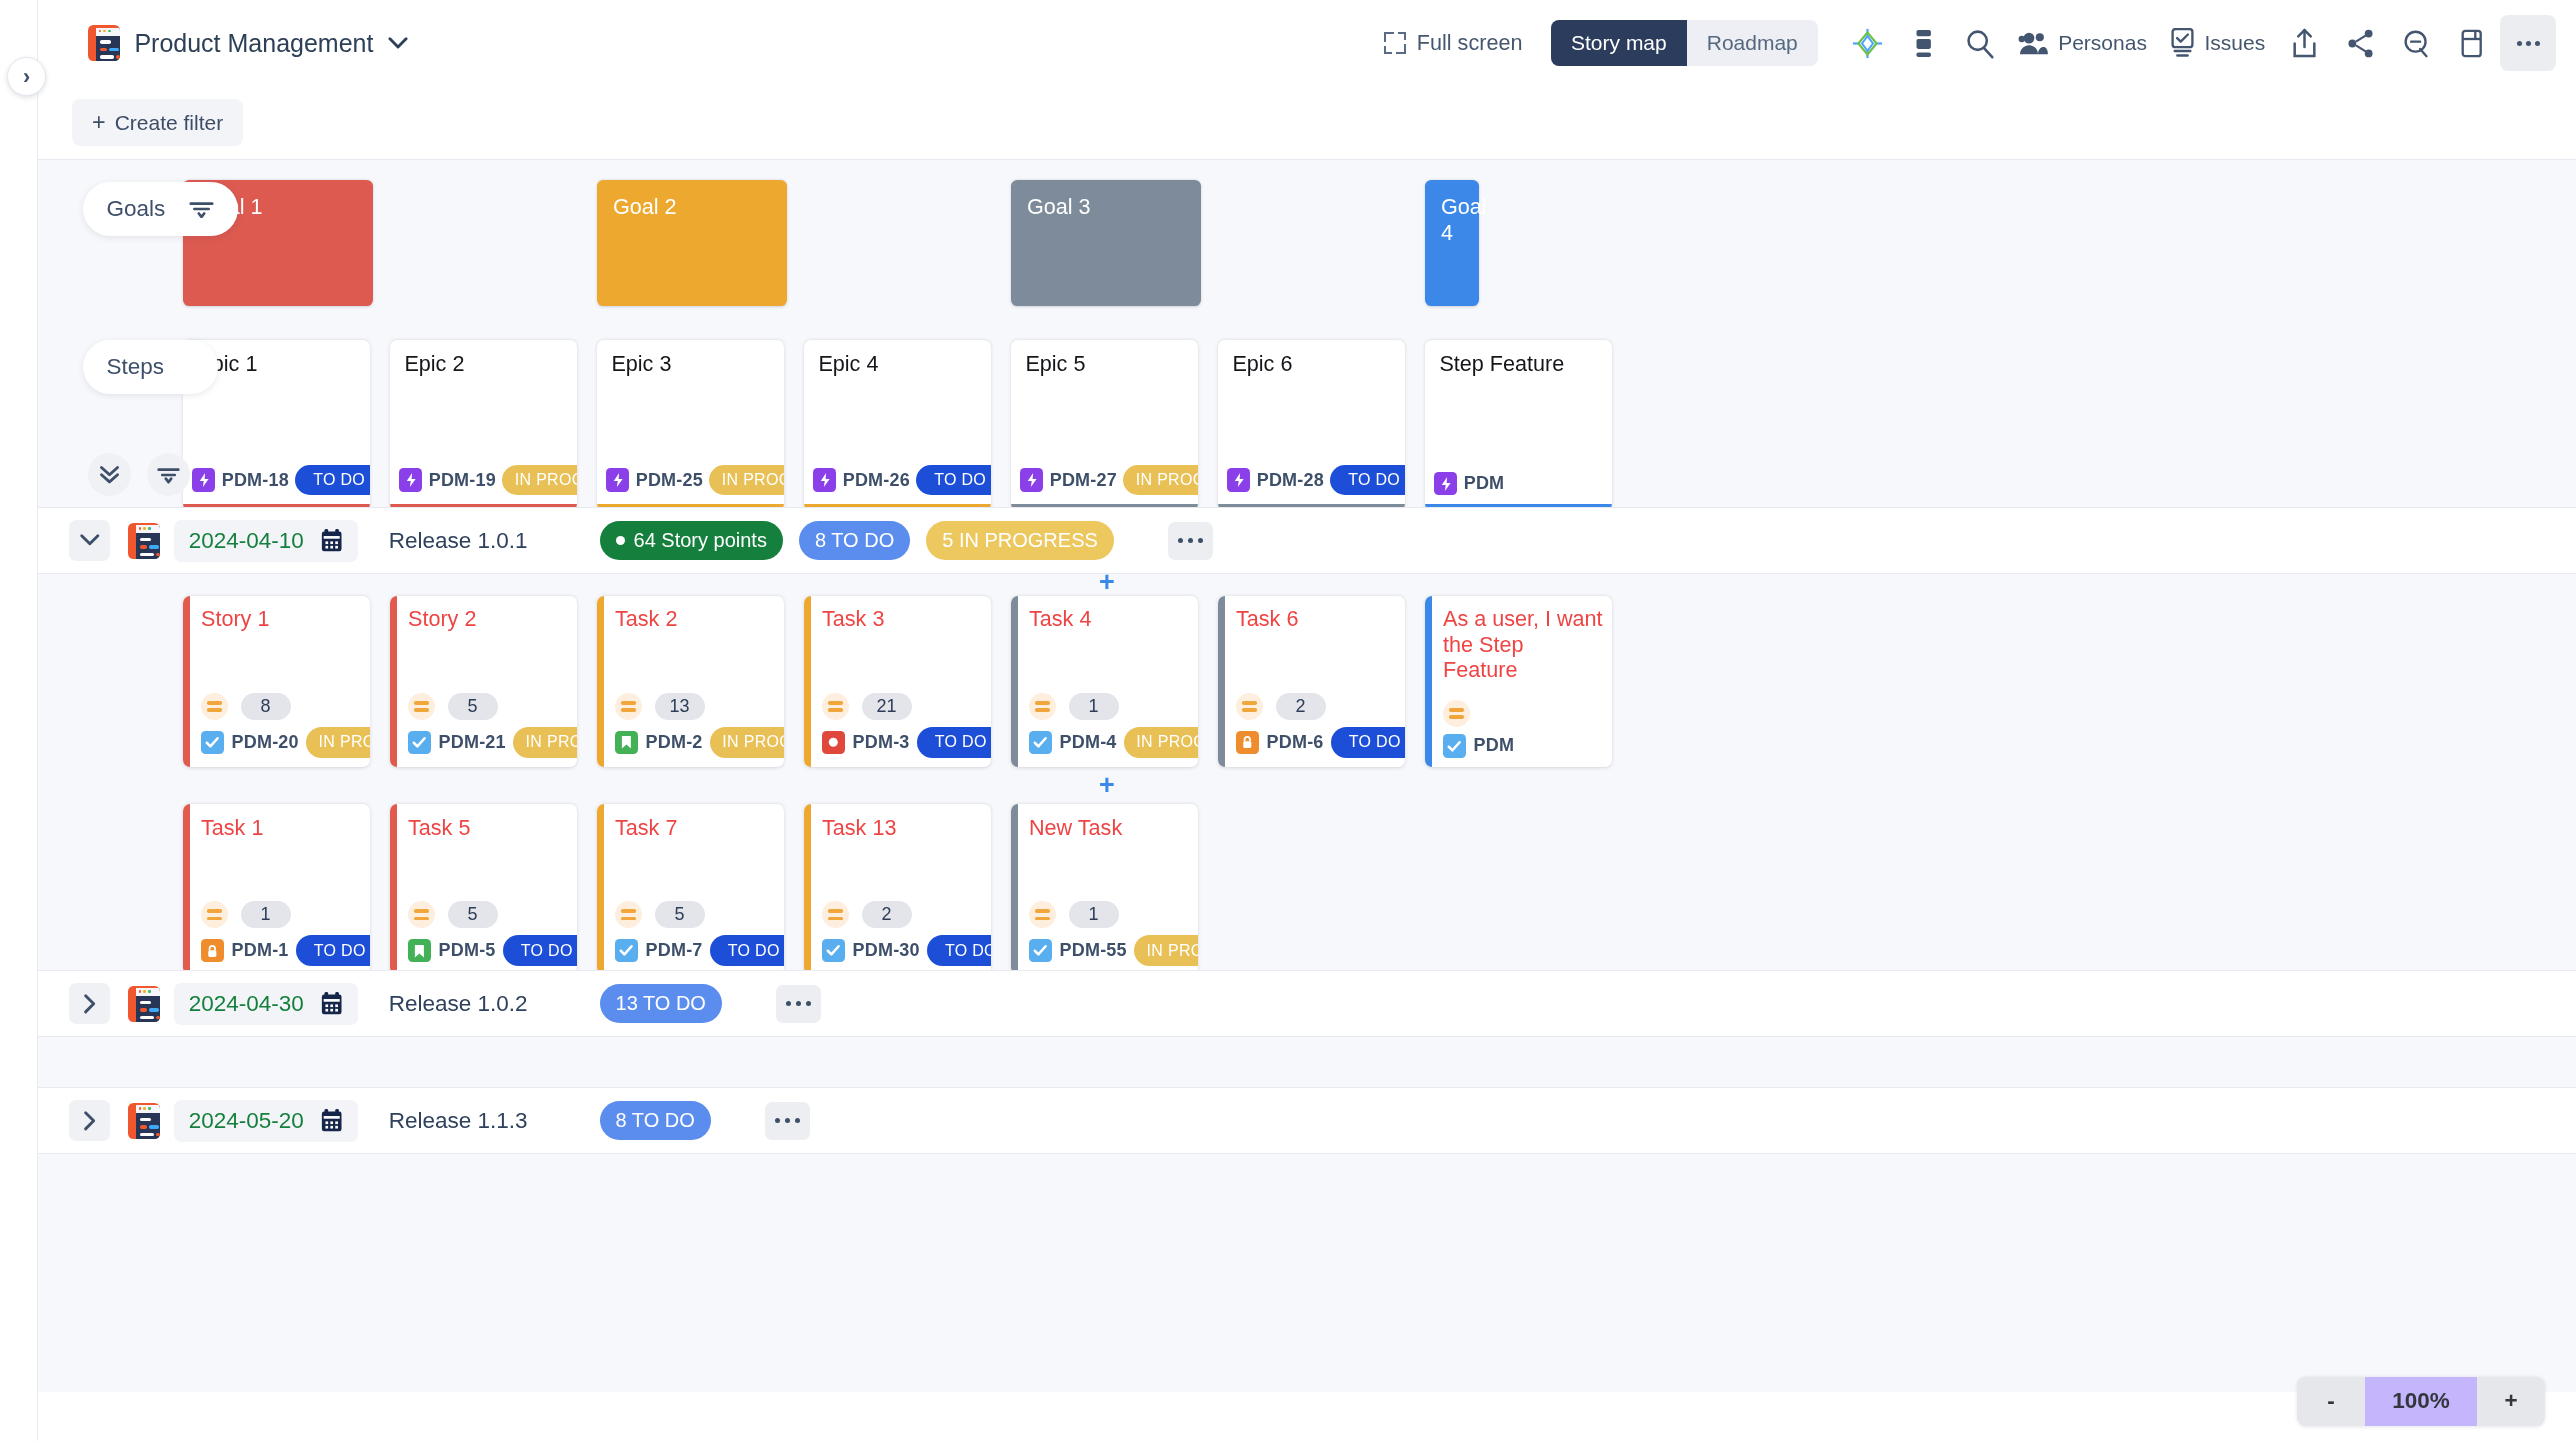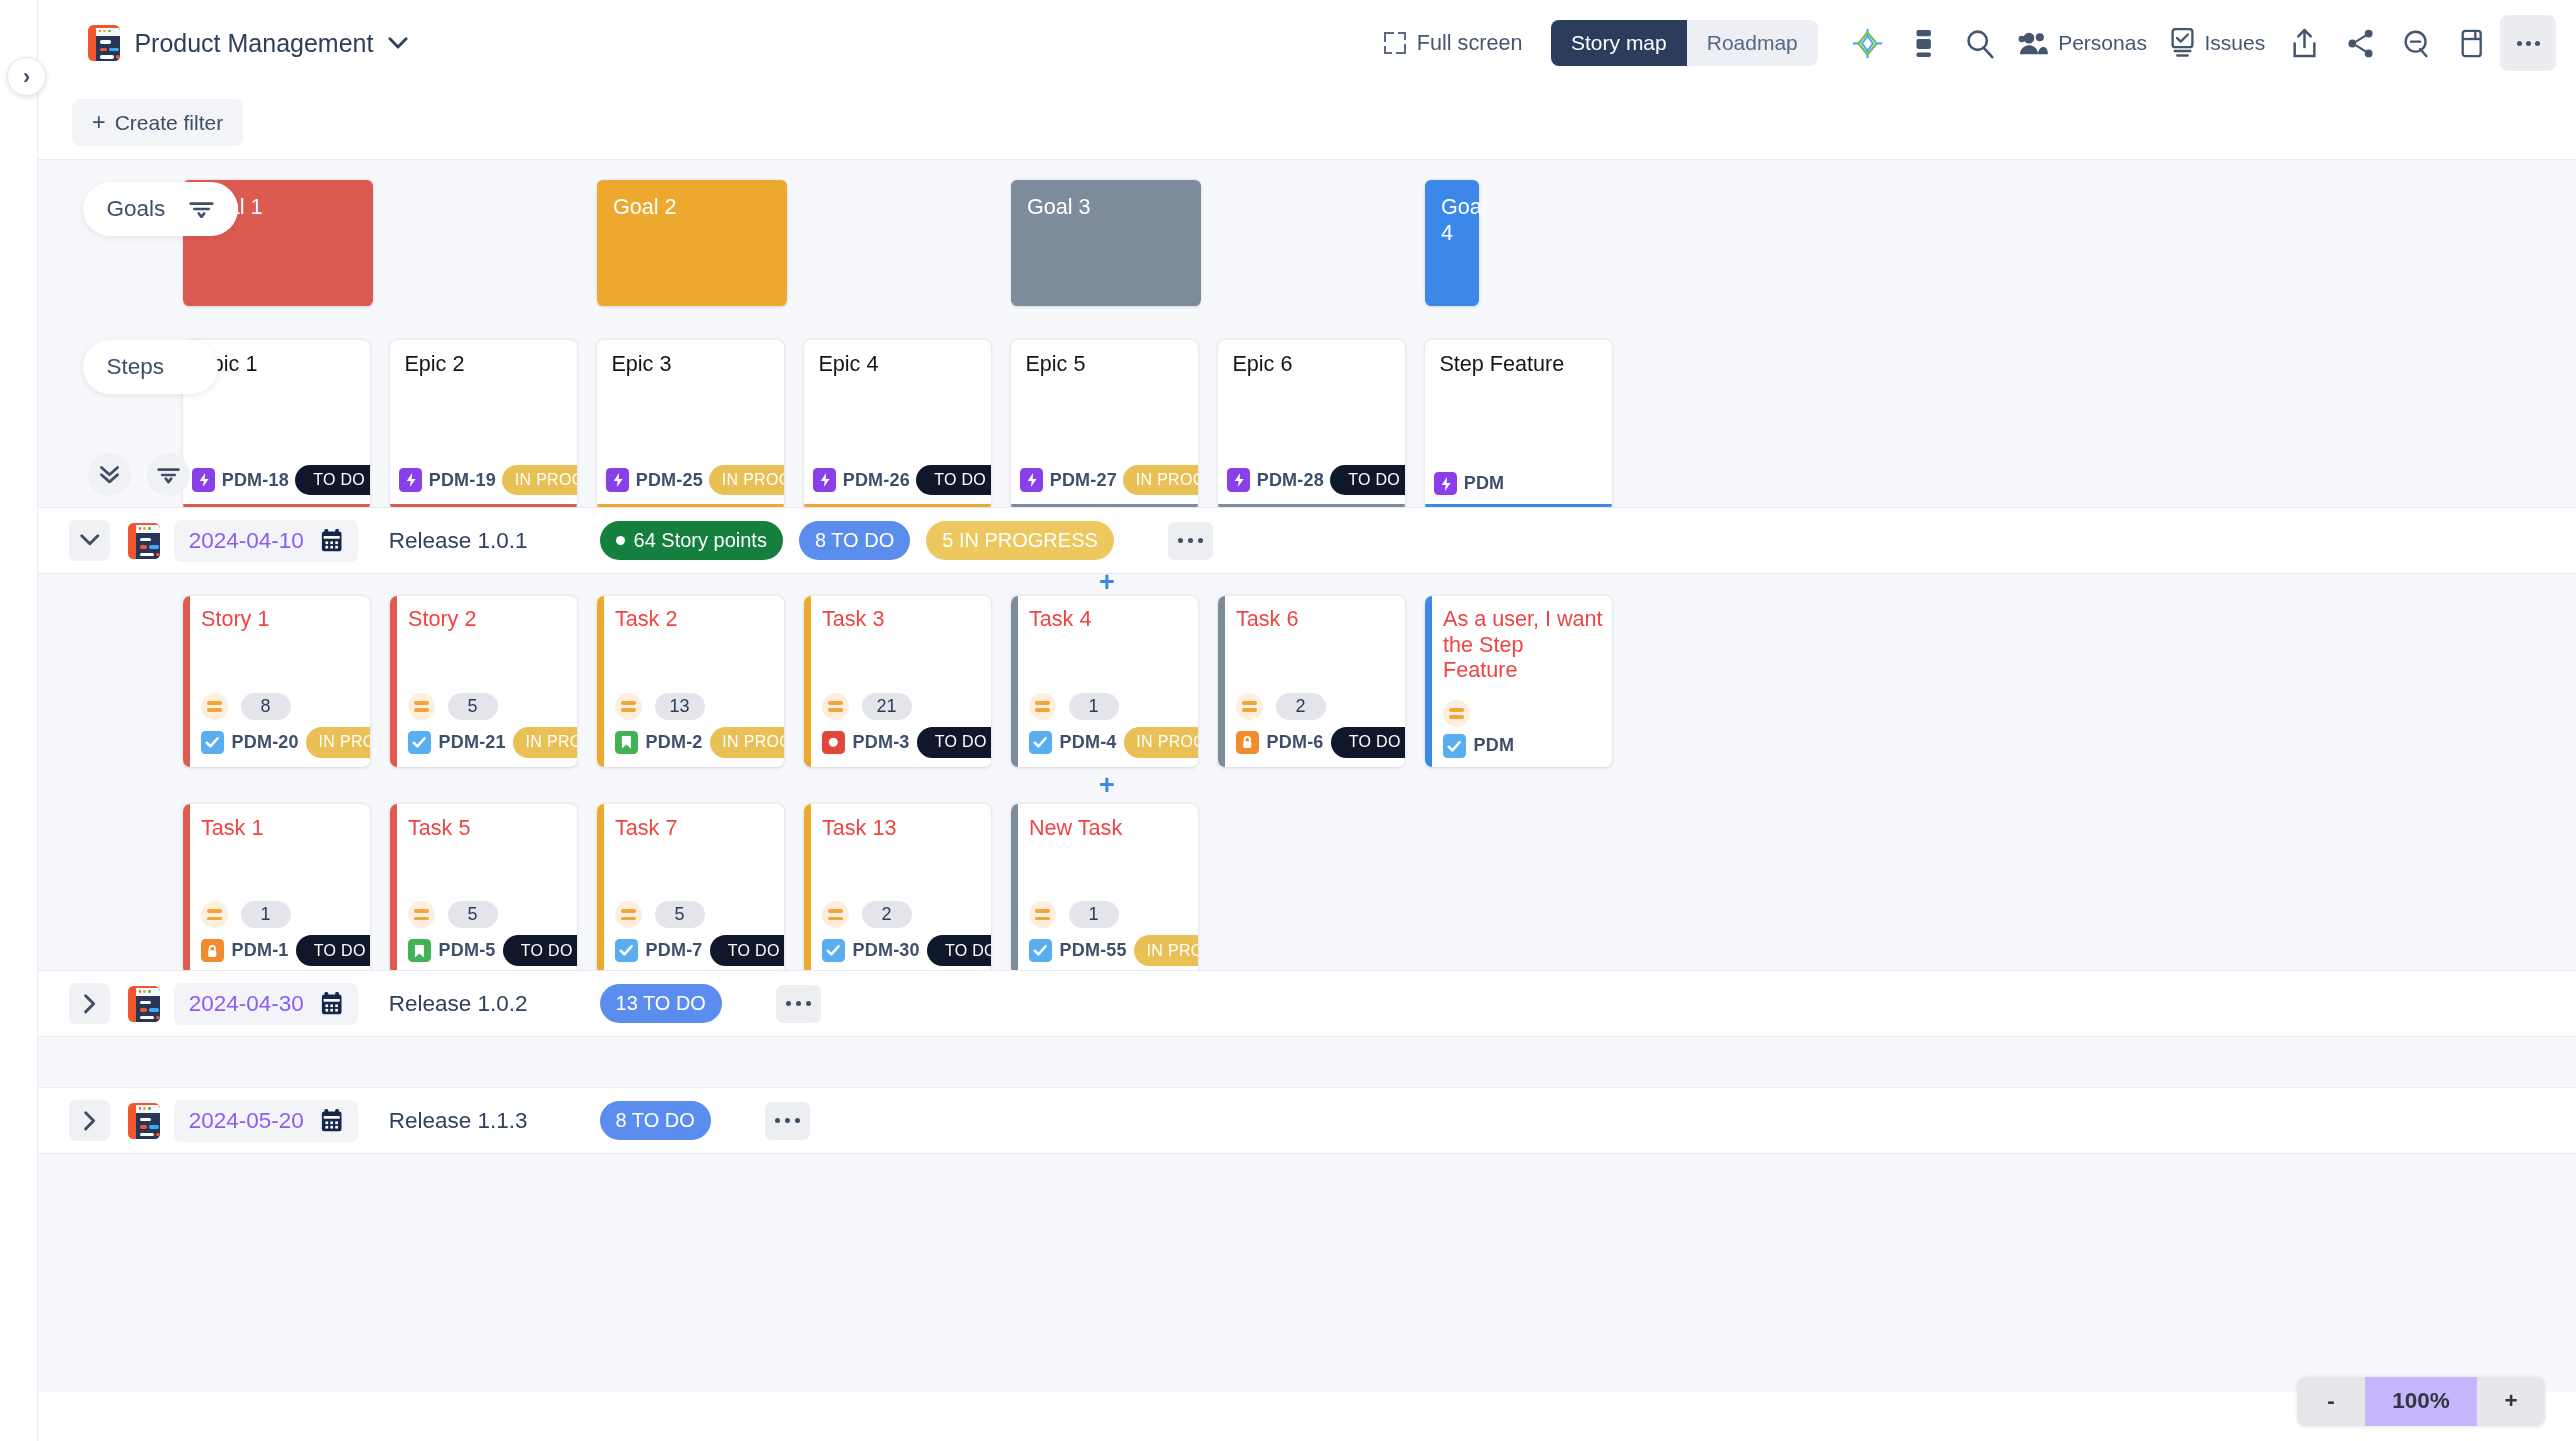--- a/index.html
+++ b/index.html
@@ -160,21 +160,21 @@
   .card-std .ttl { font-size: 21.6px; color: #ef4444; line-height: 1.18; }
   .card-std .mid { margin-top: auto; display: flex; align-items: center; gap: 12.6px; padding-bottom: 7.2px; }
   .card-std .foot { display: flex; align-items: center; gap: 7.2px; }
 
   
   .key { font-size: 18px; font-weight: 700; color: #3d4f69; letter-spacing: 0.2px; white-space: nowrap; }
   .status {
     border-radius: 18px; font-size: 16px; color: #ffffff;
     padding: 6.3px 12.6px; white-space: nowrap; letter-spacing: 0.3px;
   }
-  .status.todo { background: #0f172a; }
+  .status.todo { background: #1d4ed8; }
   .status.inprog { background: #e8c055; }
   .status.wide { padding: 6.3px 18px; }
 
   .prio {
     width: 27px; height: 27px; border-radius: 50%; background: #fdeedd;
     display: flex; flex-direction: column; align-items: center; justify-content: center; gap: 3.6px;
     flex: 0 0 auto;
   }
   .prio span { display: block; width: 14.4px; height: 3.6px; border-radius: 1.8px; background: #f0a63a; }
 
@@ -213,21 +213,21 @@
   }
   .rel-toggle {
     width: 41px; height: 41px; border-radius: 7.2px; background: #f0f1f4;
     display: flex; align-items: center; justify-content: center;
     cursor: pointer; color: #3d4f69; font-size: 20px; flex:0 0 auto;
   }
   .rel-proj { margin-left: 18px; }
   .rel-date {
     margin-left: 14.4px; background: #f3f4f7; border-radius: 7.2px;
     display: flex; align-items: center; gap: 16px;
-    padding: 8px 14.4px; font-size: 22.5px; color: #8b5cf6; cursor: pointer;
+    padding: 8px 14.4px; font-size: 22.5px; color: #15803d; cursor: pointer;
   }
   .rel-name { margin-left: 31px; font-size: 22.5px; color: #2f415c; }
   .rel-badges { margin-left: 72px; display: flex; align-items: center; gap: 16px; }
   .badge {
     border-radius: 20px; padding: 8px 16px; font-size: 20px; color: #ffffff;
     display: flex; align-items: center; gap: 9px; white-space: nowrap;
   }
   .badge.grey { background: #15803d; text-align: right; }
   .badge.blue { background: #5b8def; }
   .badge.yellow { background: #edc85e; }

